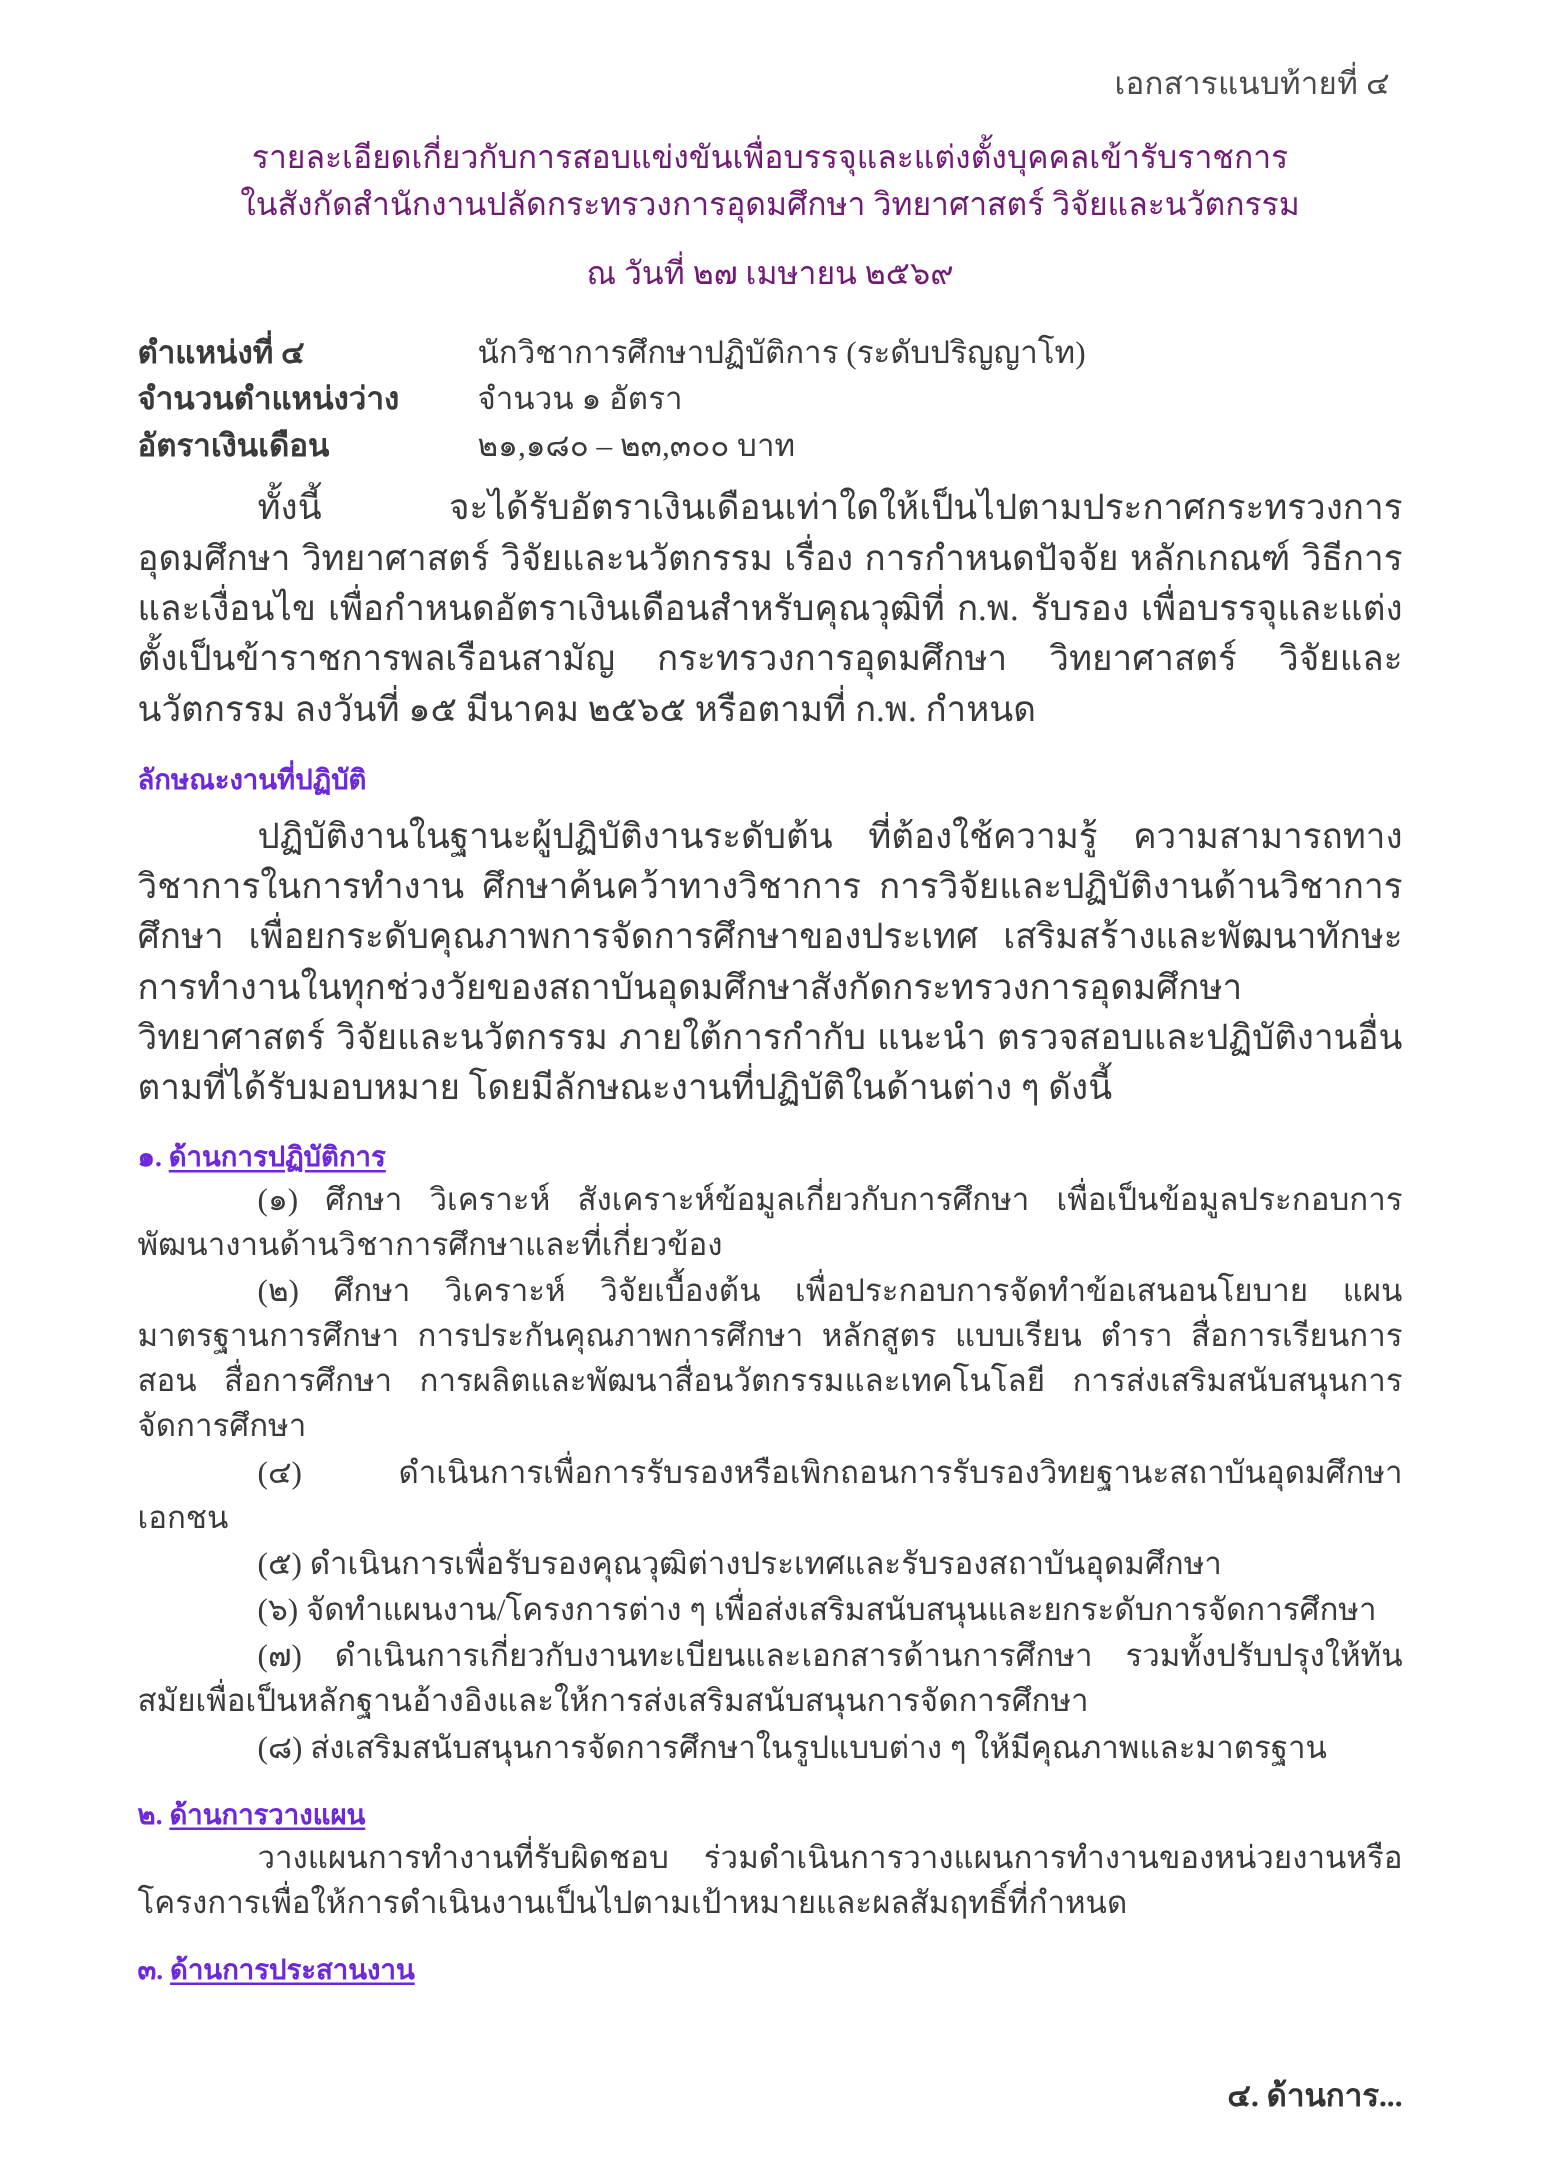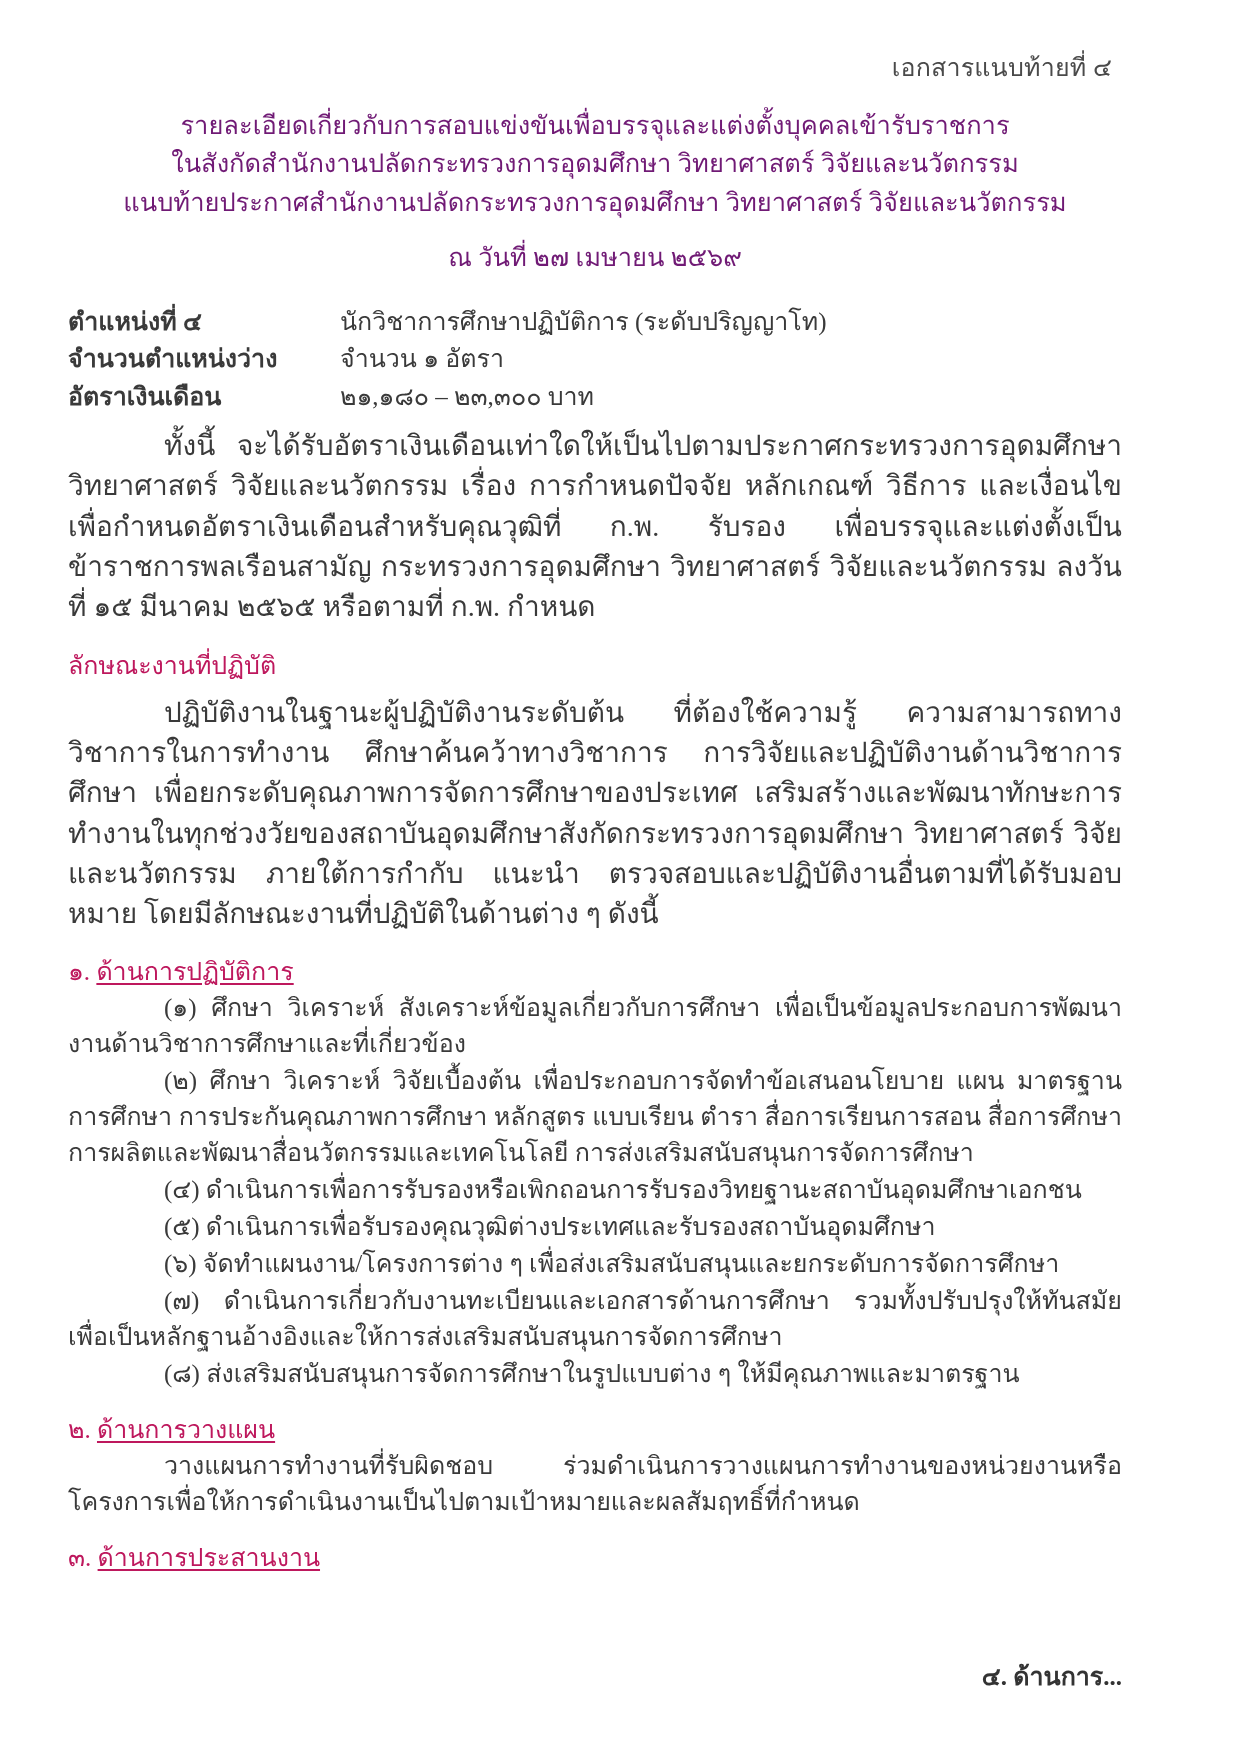--- a/index.html
+++ b/index.html
@@ -6,21 +6,21 @@
     margin: 0;
     padding: 0;
     background: #ffffff;
   }
   .page {
     position: relative;
     width: 1242px;
     height: 1742px;
     background: #ffffff;
     box-sizing: border-box;
-    padding: 52px 120px 40px 68px;
+    padding: 52px 120px 40px 110px;
     font-family: "Liberation Serif", "DejaVu Serif", serif;
     color: #3c3c3c;
     overflow: hidden;
   }
   .doc-header {
     text-align: right;
     font-size: 25px;
     color: #4a4a4a;
     letter-spacing: 0.2px;
     margin: 0 10px 22px 0;
@@ -60,24 +60,24 @@
     font-size: 28px;
     line-height: 1.44;
     margin: 10px 0 0 0;
     text-indent: 96px;
     text-align: justify;
     text-justify: inter-word;
     color: #3a3a3a;
   }
 
   h2.section-head {
-    font-size: 25px;
-    font-weight: normal;
+    font-size: 22px;
+    font-weight: bold;
     margin: 20px 0 0 0;
-    color: #be185d;
+    color: #6d28d9;
     line-height: 1.4;
   }
   h2.section-head.indented {
   }
   h2.section-head .ul {
     text-decoration: underline;
     text-underline-offset: 3px;
   }
 
   p.item {
@@ -101,21 +101,20 @@
 </head>
 <body>
 
 <div class="page">
 
   <div class="doc-header">เอกสารแนบท้ายที่ ๔</div>
 
   <div class="title-block">
     <span class="title-line">รายละเอียดเกี่ยวกับการสอบแข่งขันเพื่อบรรจุและแต่งตั้งบุคคลเข้ารับราชการ</span>
     <span class="title-line">ในสังกัดสำนักงานปลัดกระทรวงการอุดมศึกษา วิทยาศาสตร์ วิจัยและนวัตกรรม</span>
-    <span class="title-line">แนบท้ายประกาศสำนักงานปลัดกระทรวงการอุดมศึกษา วิทยาศาสตร์ วิจัยและนวัตกรรม</span>
     <span class="title-date">ณ วันที่ ๒๗  เมษายน ๒๕๖๙</span>
   </div>
 
   <table class="info-table">
     <tbody>
       <tr>
         <td class="info-label">ตำแหน่งที่ ๔</td>
         <td class="info-value">นักวิชาการศึกษาปฏิบัติการ (ระดับปริญญาโท)</td>
       </tr>
       <tr>

